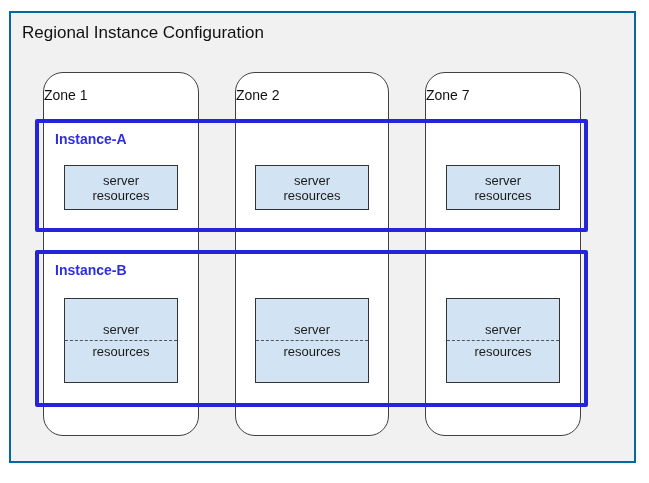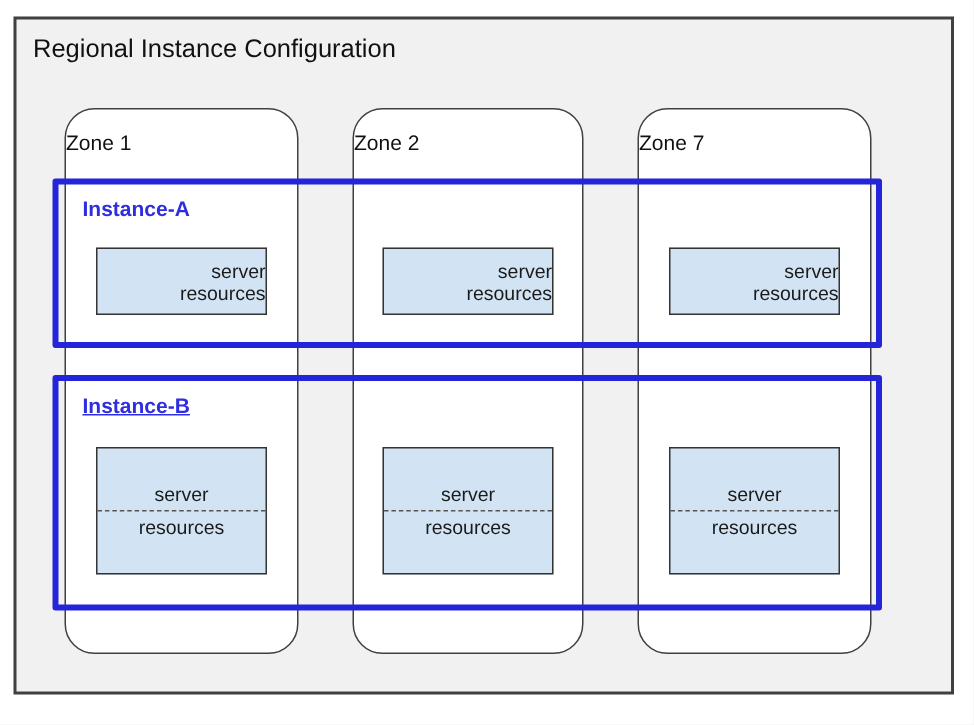--- a/index.html
+++ b/index.html
@@ -8,21 +8,21 @@
     background:#ffffff;
     font-family:"Liberation Sans", sans-serif;
     position:relative;
     overflow:hidden;
   }
   .frame{
     position:absolute;
     left:9px;top:11px;
     width:627px;height:452px;
     background:#f1f1f2;
-    border:2px solid #404040;
+    border:2px solid #0369a1;
     box-sizing:border-box;
   }
   .title{
     position:absolute;
     left:11px;top:10px;
     font-size:17px;
     color:#111111;
     white-space:nowrap;
   }
   .zone{
@@ -55,31 +55,31 @@
   .instance-b{top:237px;height:157px;}
   .instance-label{
     position:absolute;
     left:44px;
     font-size:14px;
     font-weight:bold;
     color:#2e2ee0;
     white-space:nowrap;
   }
   .instance-label-a{top:118px;text-align:center;}
-  .instance-label-b{top:249px;text-decoration:underline;}
+  .instance-label-b{top:249px;}
   .server-box{
     position:absolute;
     width:114px;
     background:#d2e4f4;
     border:1px solid #333333;
     box-sizing:border-box;
     font-size:13px;
     line-height:15px;
     color:#1a1a1a;
-    text-align:right;
+    text-align:center;
   }
   .row-a{top:152px;height:45px;display:flex;flex-direction:column;justify-content:center;}
   .row-b{top:285px;height:85px;display:flex;flex-direction:column;}
   .col-1{left:53px;}
   .col-2{left:244px;}
   .col-3{left:435px;}
   .half-top{flex:1;display:flex;align-items:flex-end;justify-content:center;padding-bottom:3px;}
   .half-bottom{flex:1;display:flex;align-items:flex-start;justify-content:center;padding-top:3px;}
   .divider{
     width:100%;

